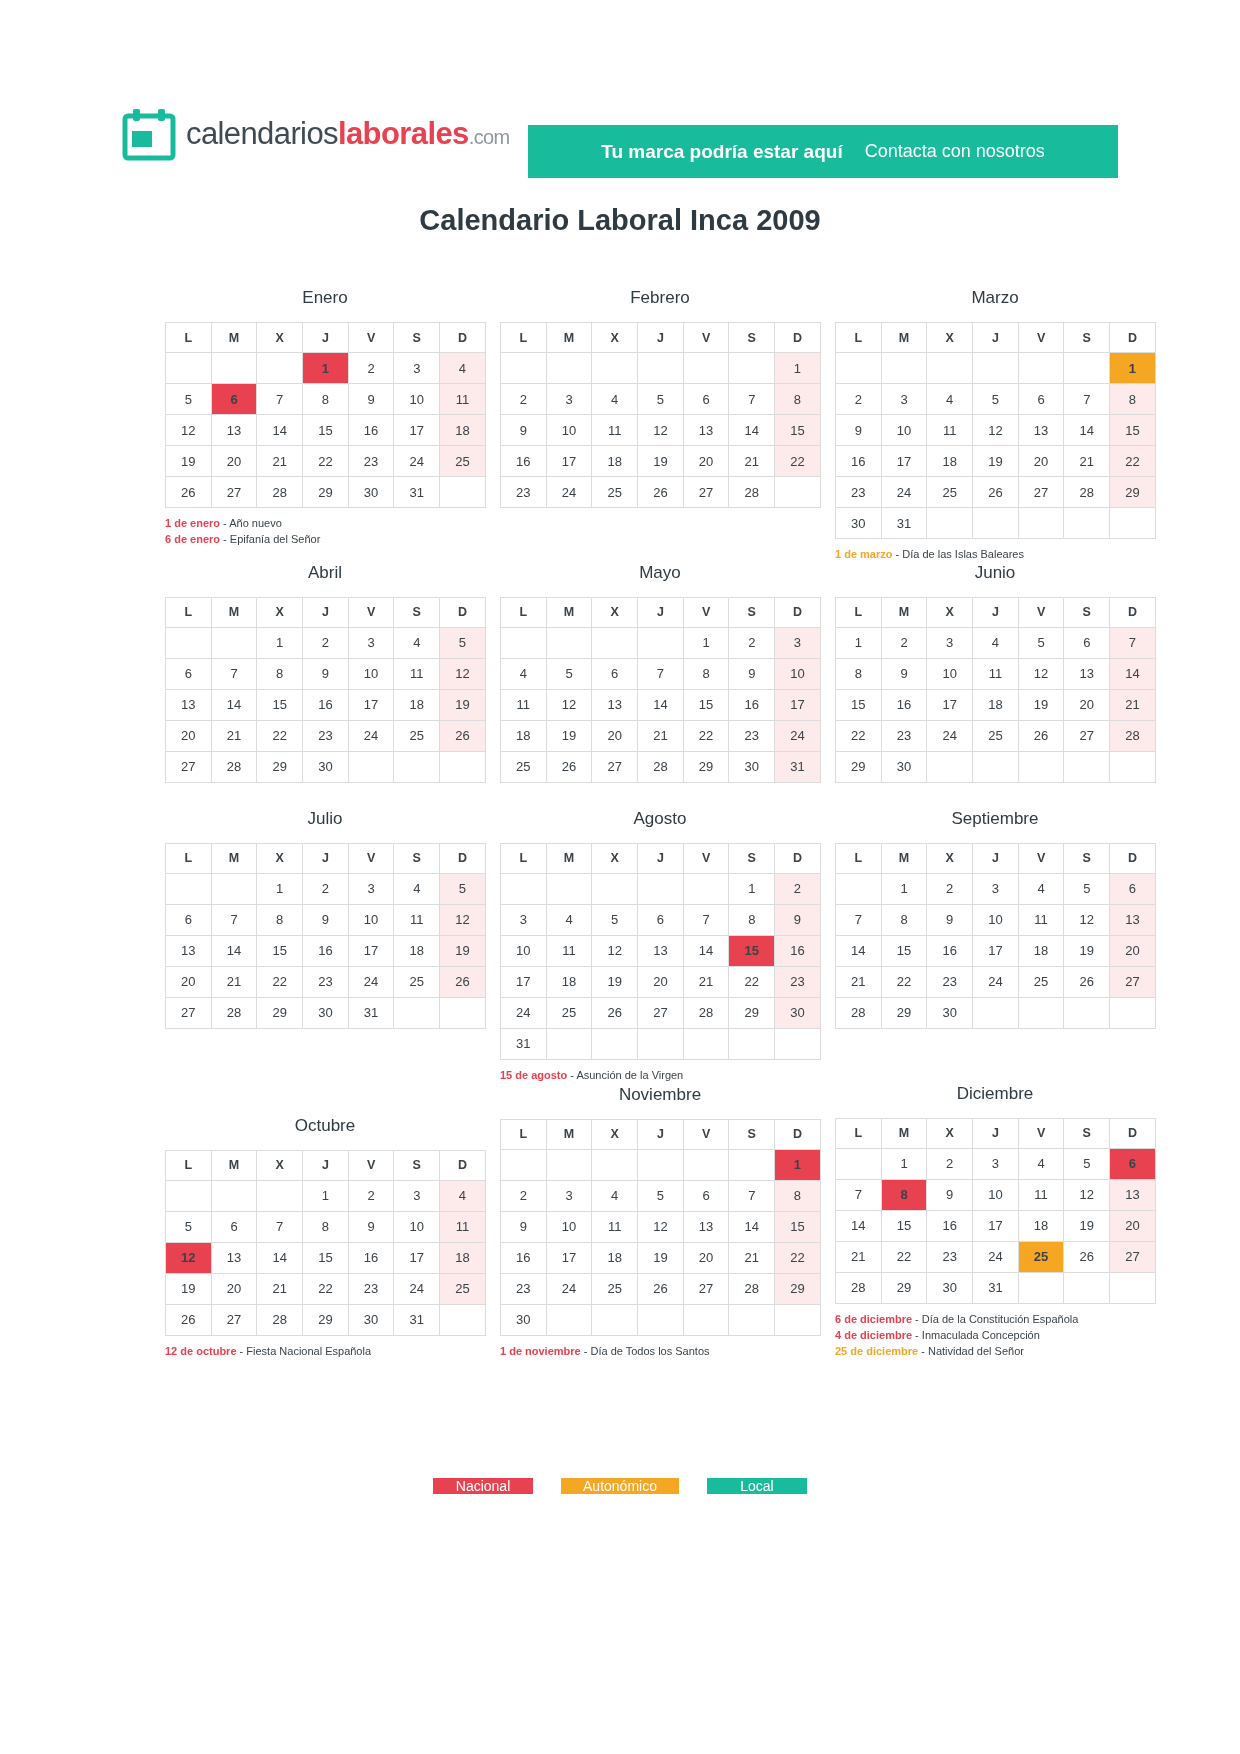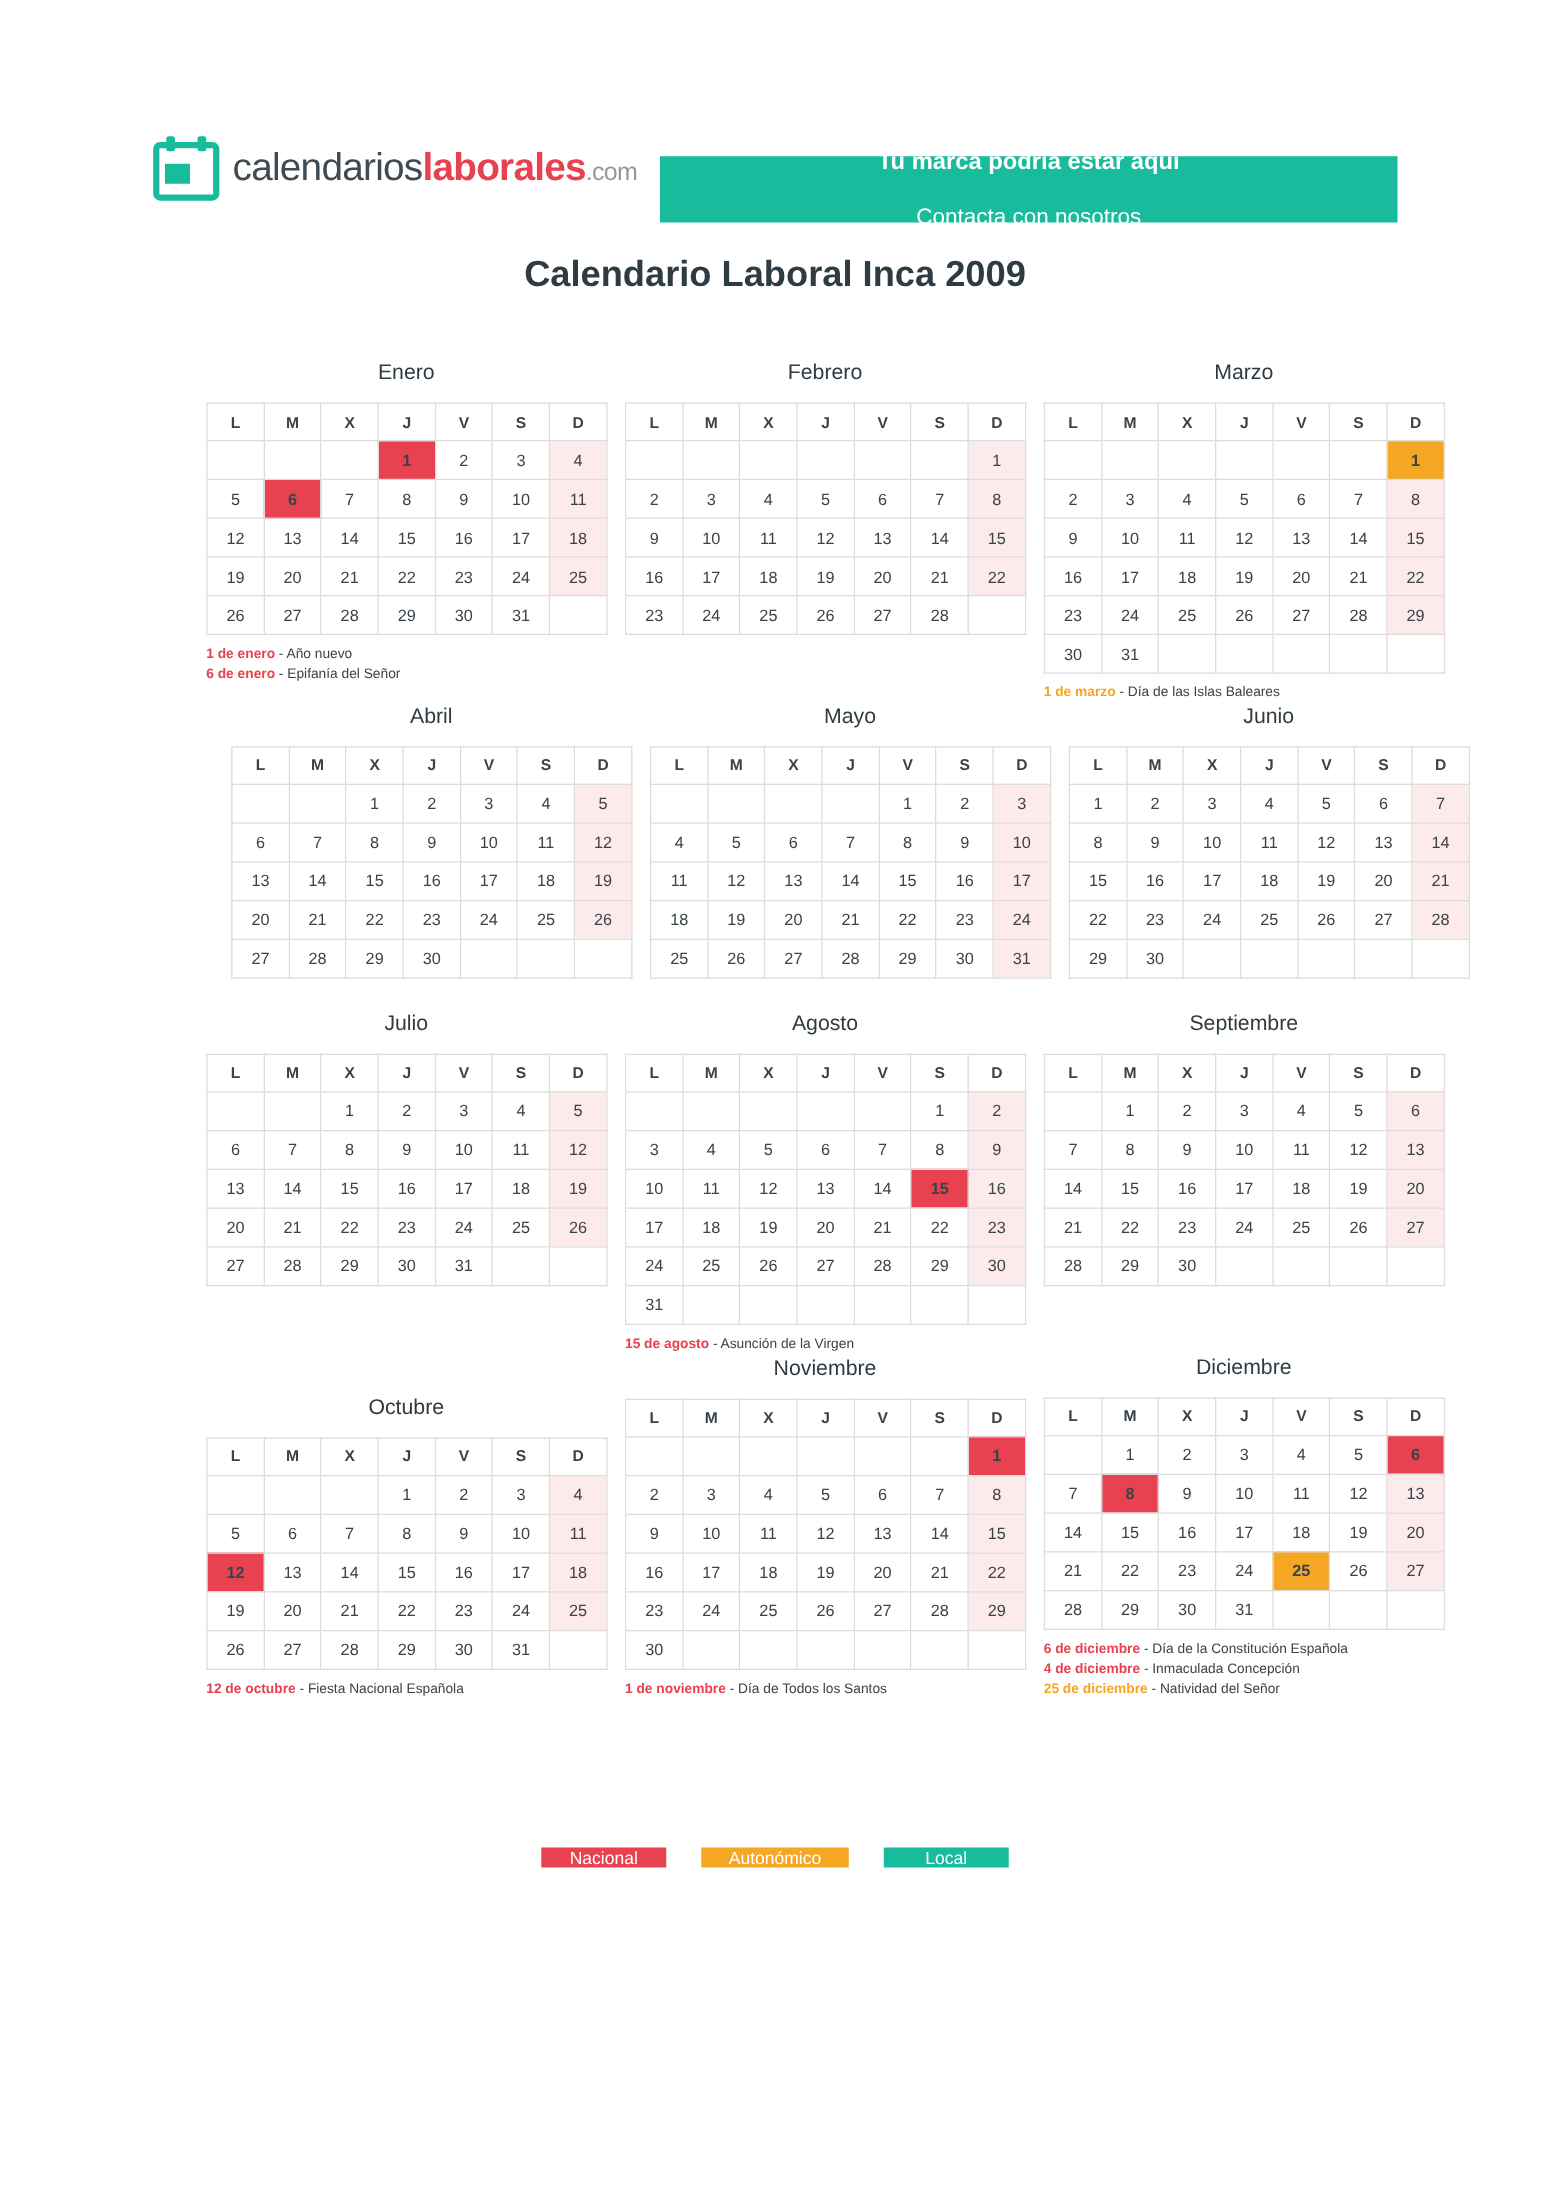--- a/index.html
+++ b/index.html
@@ -42,21 +42,21 @@
   }
   .logo-text .t1 { color: #3f4a52; font-weight: normal; }
   .logo-text .t2 { color: #e8414f; font-weight: bold; }
   .logo-text .t3 { color: #8e999f; font-size: 20px; }
 
   .banner {
     flex: 1;
     background: #18bc9c;
     color: #ffffff;
     display: flex;
-    flex-direction: column;
+    flex-direction: row;
     align-items: center;
     justify-content: center;
     gap: 22px;
     margin-top: 35px;
   }
   .banner-line1 { font-size: 19px; font-weight: bold; }
   .banner-line2 { font-size: 18px; }
 
   
   .title {
@@ -381,21 +381,21 @@
                   <td class="empty">&nbsp;</td>
                 </tr>
               </tbody>
             </table>
             <div class="notes">
               <div class="note"><b class="auto">1 de marzo</b><span> - Día de las Islas Baleares</span></div>
             </div>
           </div>
         </div>
       </div>
-      <div class="row" style="min-height: 246px; margin-left: 20px;">
+      <div class="row" style="min-height: 246px;">
         <div class="month">
           <div class="month-inner">
             <div class="month-name">Abril</div>
             <table class="cal">
               <thead>
                 <tr>
                   <th>L</th>
                   <th>M</th>
                   <th>X</th>
                   <th>J</th>

